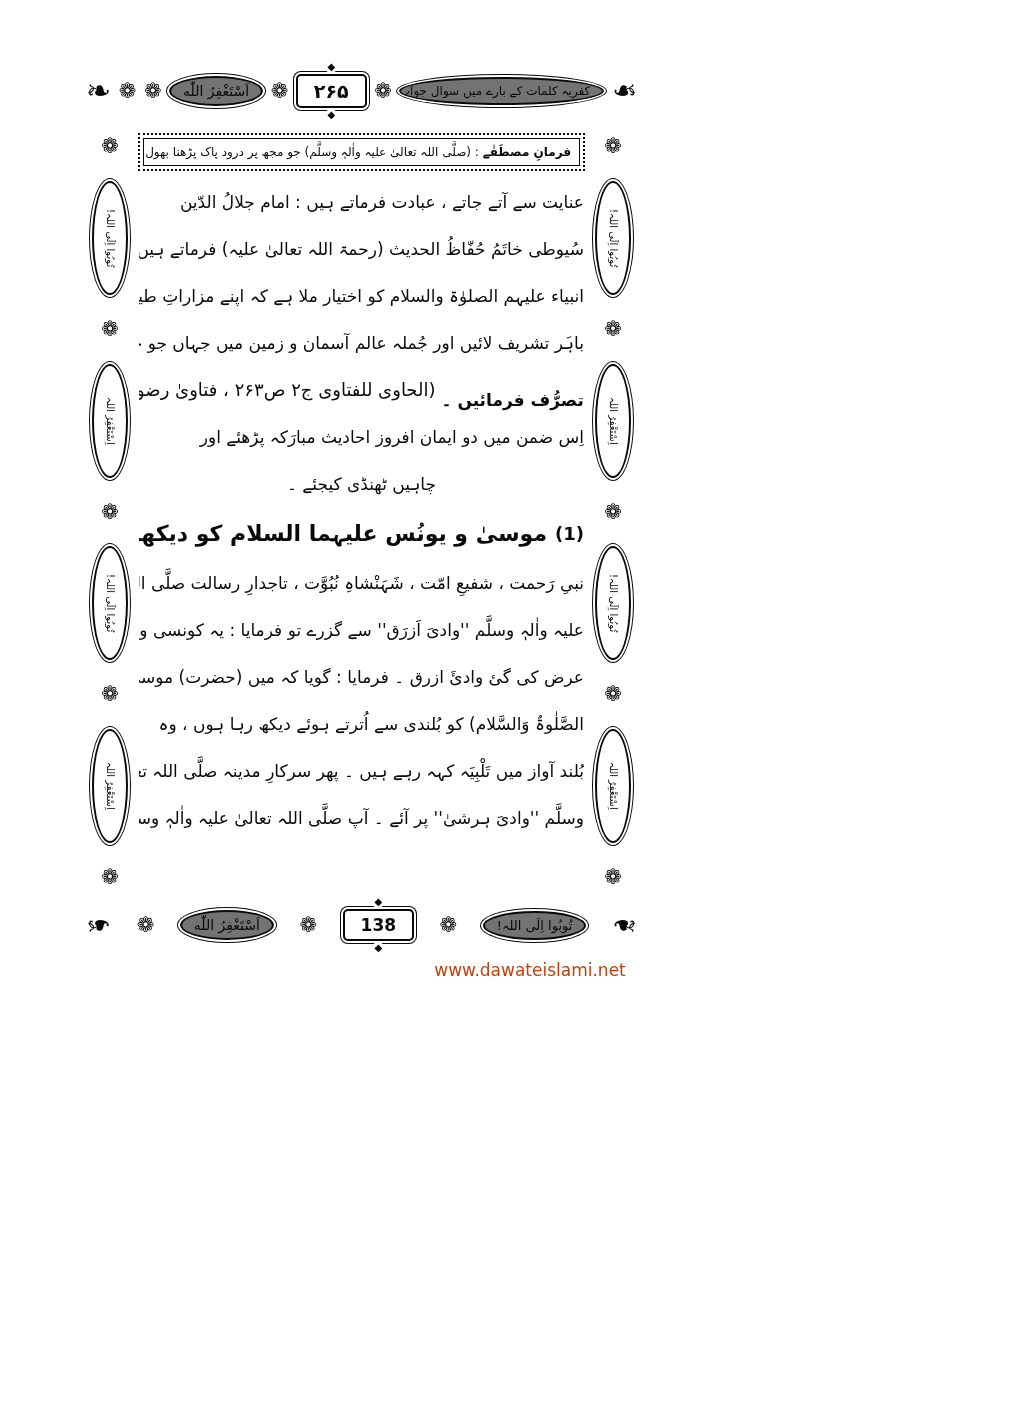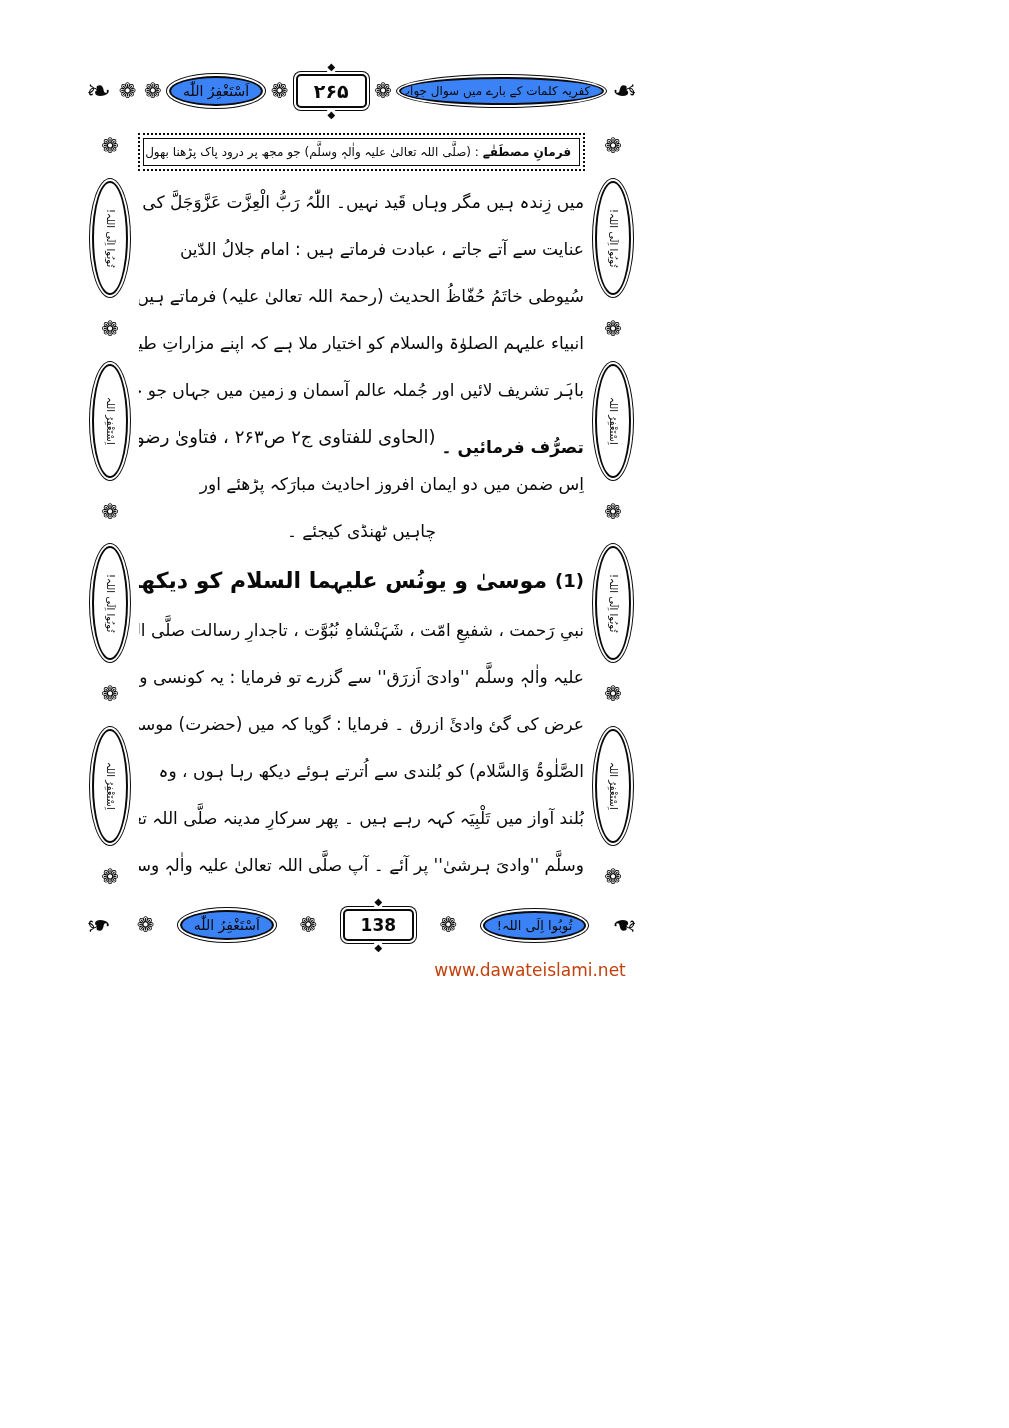--- a/index.html
+++ b/index.html
@@ -26,21 +26,21 @@
   .corner-flourish { font-size:30px; line-height:1; }
   .flip-h { transform:scaleX(-1); display:inline-block; }
   .flip-v { transform:scaleY(-1); display:inline-block; }
   .flip-hv { transform:scale(-1,-1); display:inline-block; }
   .rosette { font-size:21px; line-height:1; }
 
   .cartouche {
     border:2px solid #0a0a0a; border-radius:50%;
     box-shadow:0 0 0 2px #fff, 0 0 0 3px #0a0a0a;
     padding:5px 12px; white-space:nowrap; direction:rtl;
-    background:#3b82f6; text-align:center;
+    background:#737373; text-align:center;
   }
   .cartouche.title-c { font-size:12px; max-width:205px; overflow:hidden; }
   .cartouche.istighfar-c { font-size:14px; }
   .cartouche.tubu-c { font-size:13px; }
 
   .numbox {
     position:relative; border:2px solid #0a0a0a; border-radius:5px;
     box-shadow:0 0 0 2px #fff, 0 0 0 3px #0a0a0a;
     padding:4px 16px; font-weight:bold; background:#fff; white-space:nowrap;
   }
@@ -137,23 +137,20 @@
     </div>
 
     <div class="content">
 
       <div class="hadith-box">
         <span class="lbl">فرمانِ مصطَفٰے</span>
         <span>: (صلَّی اللہ تعالیٰ علیہ واٰلہٖ وسلَّم) جو مجھ پر درود پاک پڑھنا بھول گیا وہ جنت کا راستہ بھول گیا۔</span>
       </div>
 
       <div class="bodyline">
-          <span>میں زِندہ ہیں مگر وہاں قَید نہیں۔ اللّٰہُ رَبُّ الْعِزَّت عَزَّوَجَلَّ کی</span>
-        </div>
-      <div class="bodyline">
           <span>عنایت سے آتے جاتے ، عبادت فرماتے ہیں : امام جلالُ الدّین</span>
         </div>
       <div class="bodyline">
           <span>سُیوطی خاتَمُ حُفّاظُ الحدیث (رحمۃ اللہ تعالیٰ علیہ) فرماتے ہیں :'' تمام</span>
         </div>
       <div class="bodyline">
           <span>انبیاء علیہم الصلوٰۃ والسلام کو اختیار ملا ہے کہ اپنے مزاراتِ طیبات سے</span>
         </div>
       <div class="bodyline">
           <span>باہَر تشریف لائیں اور جُملہ عالم آسمان و زمین میں جہاں جو چاہیں</span>

